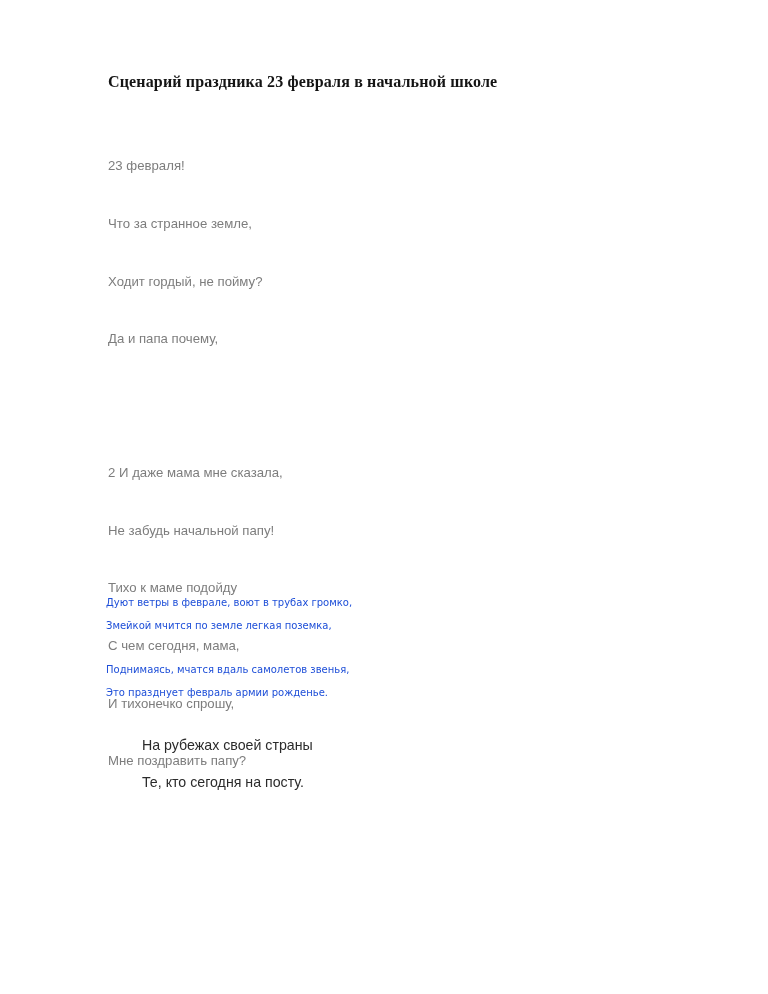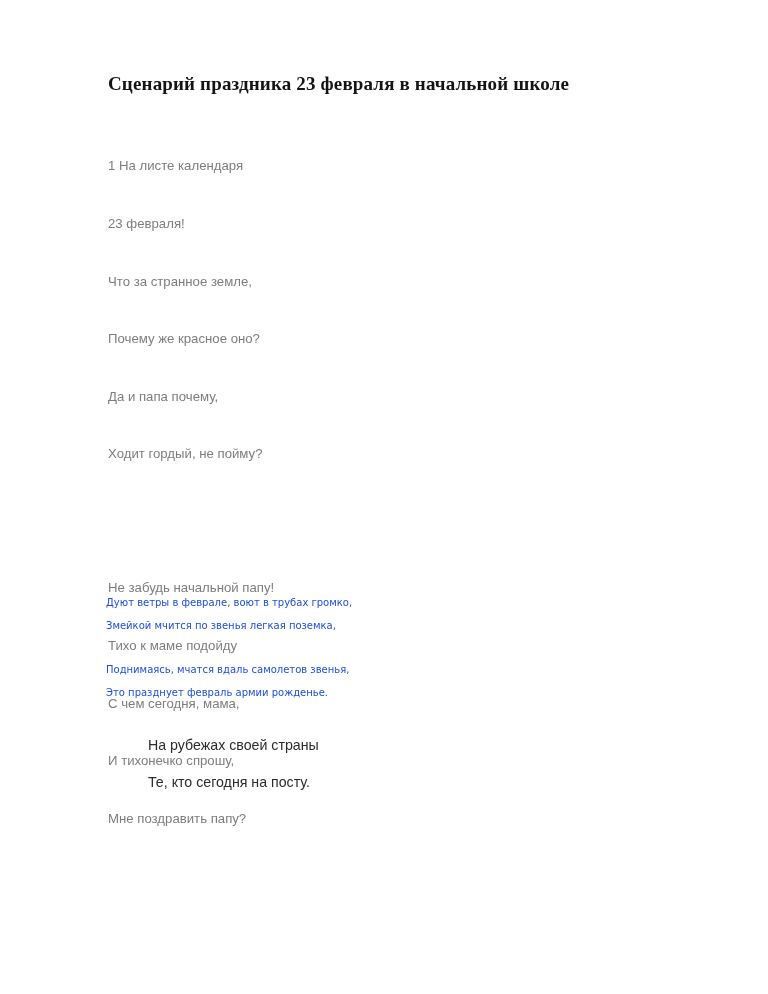--- a/index.html
+++ b/index.html
@@ -23,21 +23,21 @@
     background: #ffffff;
   }
 
   
   .doc-title {
     position: absolute;
     left: 108px;
     top: 62px;
     font-family: "Liberation Serif", "DejaVu Serif", serif;
     font-weight: bold;
-    font-size: 19px;
+    font-size: 16px;
     line-height: 18px;
     color: #141414;
     letter-spacing: 0.15px;
     white-space: nowrap;
   }
 
   
   .verses {
     position: absolute;
     left: 108px;
@@ -79,21 +79,21 @@
     margin-top: 12px;
   }
   .middle-block .vline {
     display: block;
     white-space: nowrap;
   }
 
   
   .bottom-block {
     position: absolute;
-    left: 148px;
+    left: 142px;
     top: 736px;
     width: 520px;
     font-family: "Liberation Sans", sans-serif;
     font-size: 14.2px;
     color: #2b2b2b;
   }
   .bottom-block .bline {
     display: block;
     white-space: nowrap;
     height: 37px;
@@ -103,29 +103,28 @@
 </head>
 <body>
 
 <div class="page">
 
   <h1 class="doc-title">Сценарий праздника 23 февраля в начальной школе</h1>
 
   <div class="verses">
 
     <p class="stanza">
-      <span class="vline">1 На листе календаря</span>
       <span class="vline">23 февраля!</span>
       <span class="vline">Что за странное земле,</span>
-      <span class="vline">Почему же красное оно?</span>
+      <span class="vline">Ходит гордый, не пойму?</span>
       <span class="vline">Да и папа почему,</span>
-      <span class="vline">Ходит гордый, не пойму?</span>
     </p>
 
     <p class="stanza">
+      <span class="vline">2 И даже мама мне сказала,</span>
       <span class="vline">Не забудь начальной папу!</span>
       <span class="vline">Тихо к маме подойду</span>
       <span class="vline">С чем сегодня, мама,</span>
       <span class="vline">И тихонечко спрошу,</span>
       <span class="vline">Мне поздравить папу?</span>
     </p>
 
     <p class="stanza">
       
       
@@ -135,21 +134,21 @@
       
       
       
     </p>
 
   </div>
 
   <div class="middle-block">
     <p class="mb-para">
       <span class="vline">Дуют ветры в феврале, воют в трубах громко,</span>
-      <span class="vline">Змейкой мчится по звенья легкая поземка,</span>
+      <span class="vline">Змейкой мчится по земле легкая поземка,</span>
     </p>
     <p class="mb-para">
       <span class="vline">Поднимаясь, мчатся вдаль самолетов звенья,</span>
       <span class="vline">Это празднует февраль армии рожденье.</span>
     </p>
   </div>
 
   <div class="bottom-block">
     <span class="bline">На рубежах своей страны</span>
     <span class="bline">Те, кто сегодня на посту.</span>

